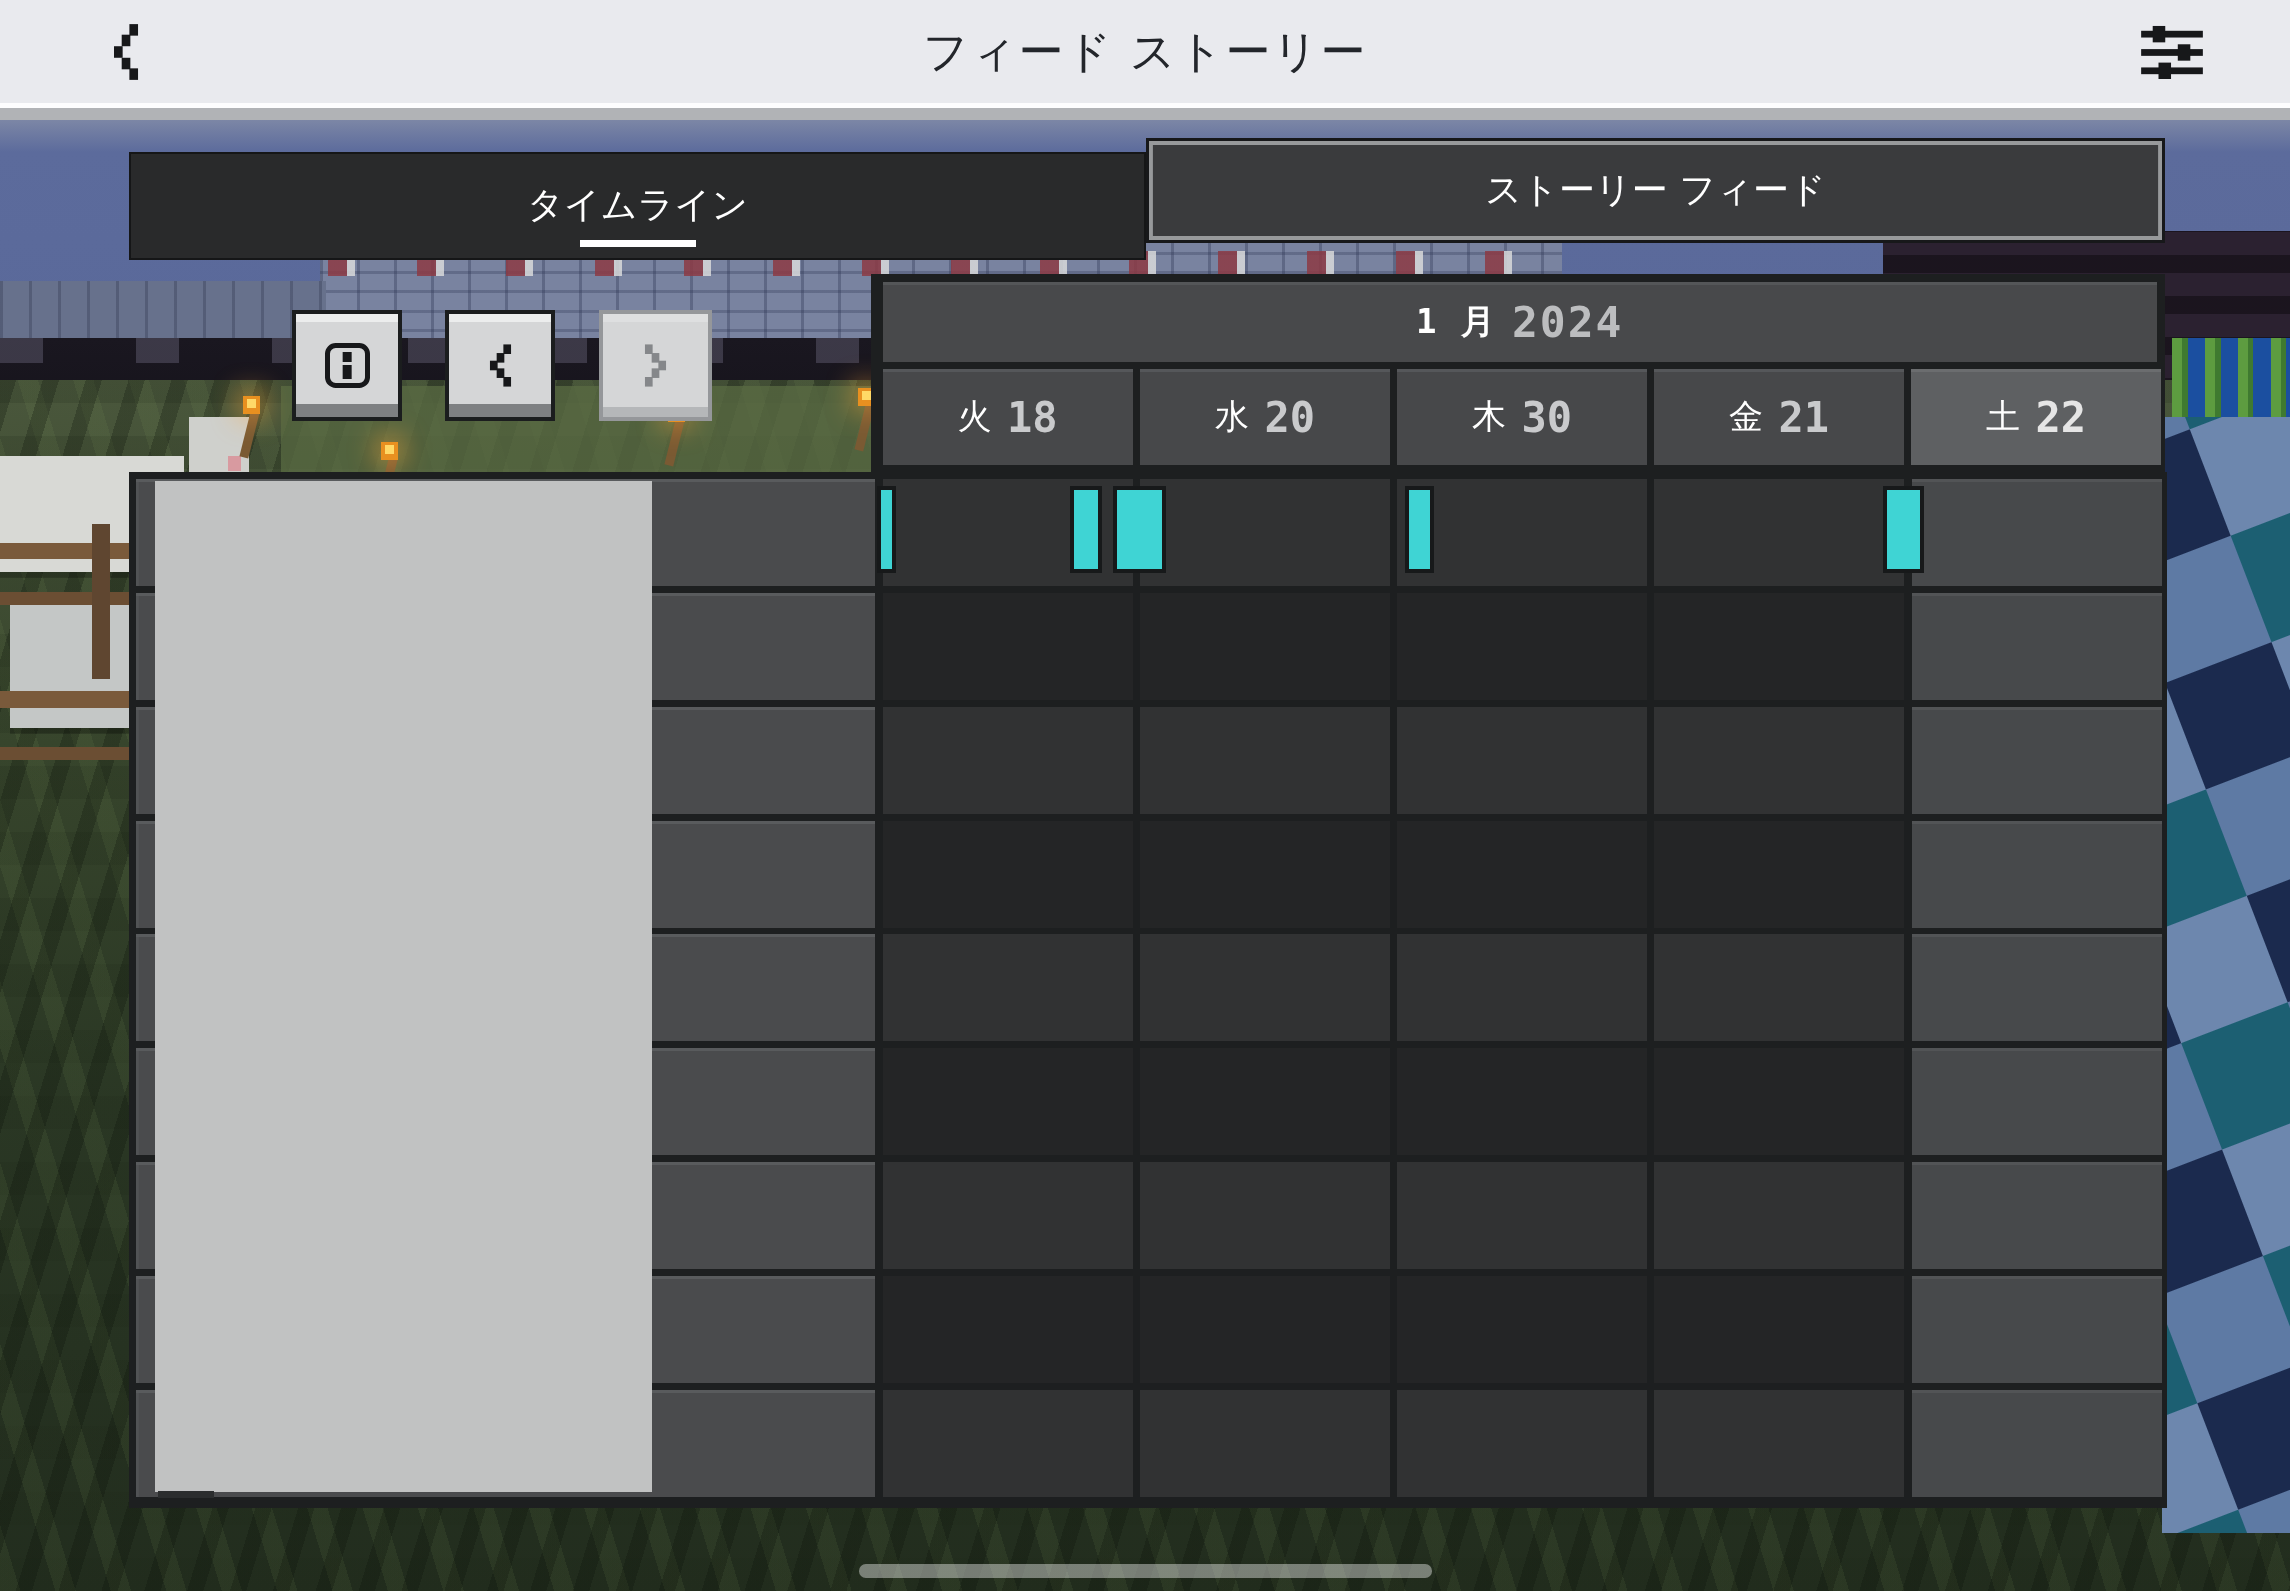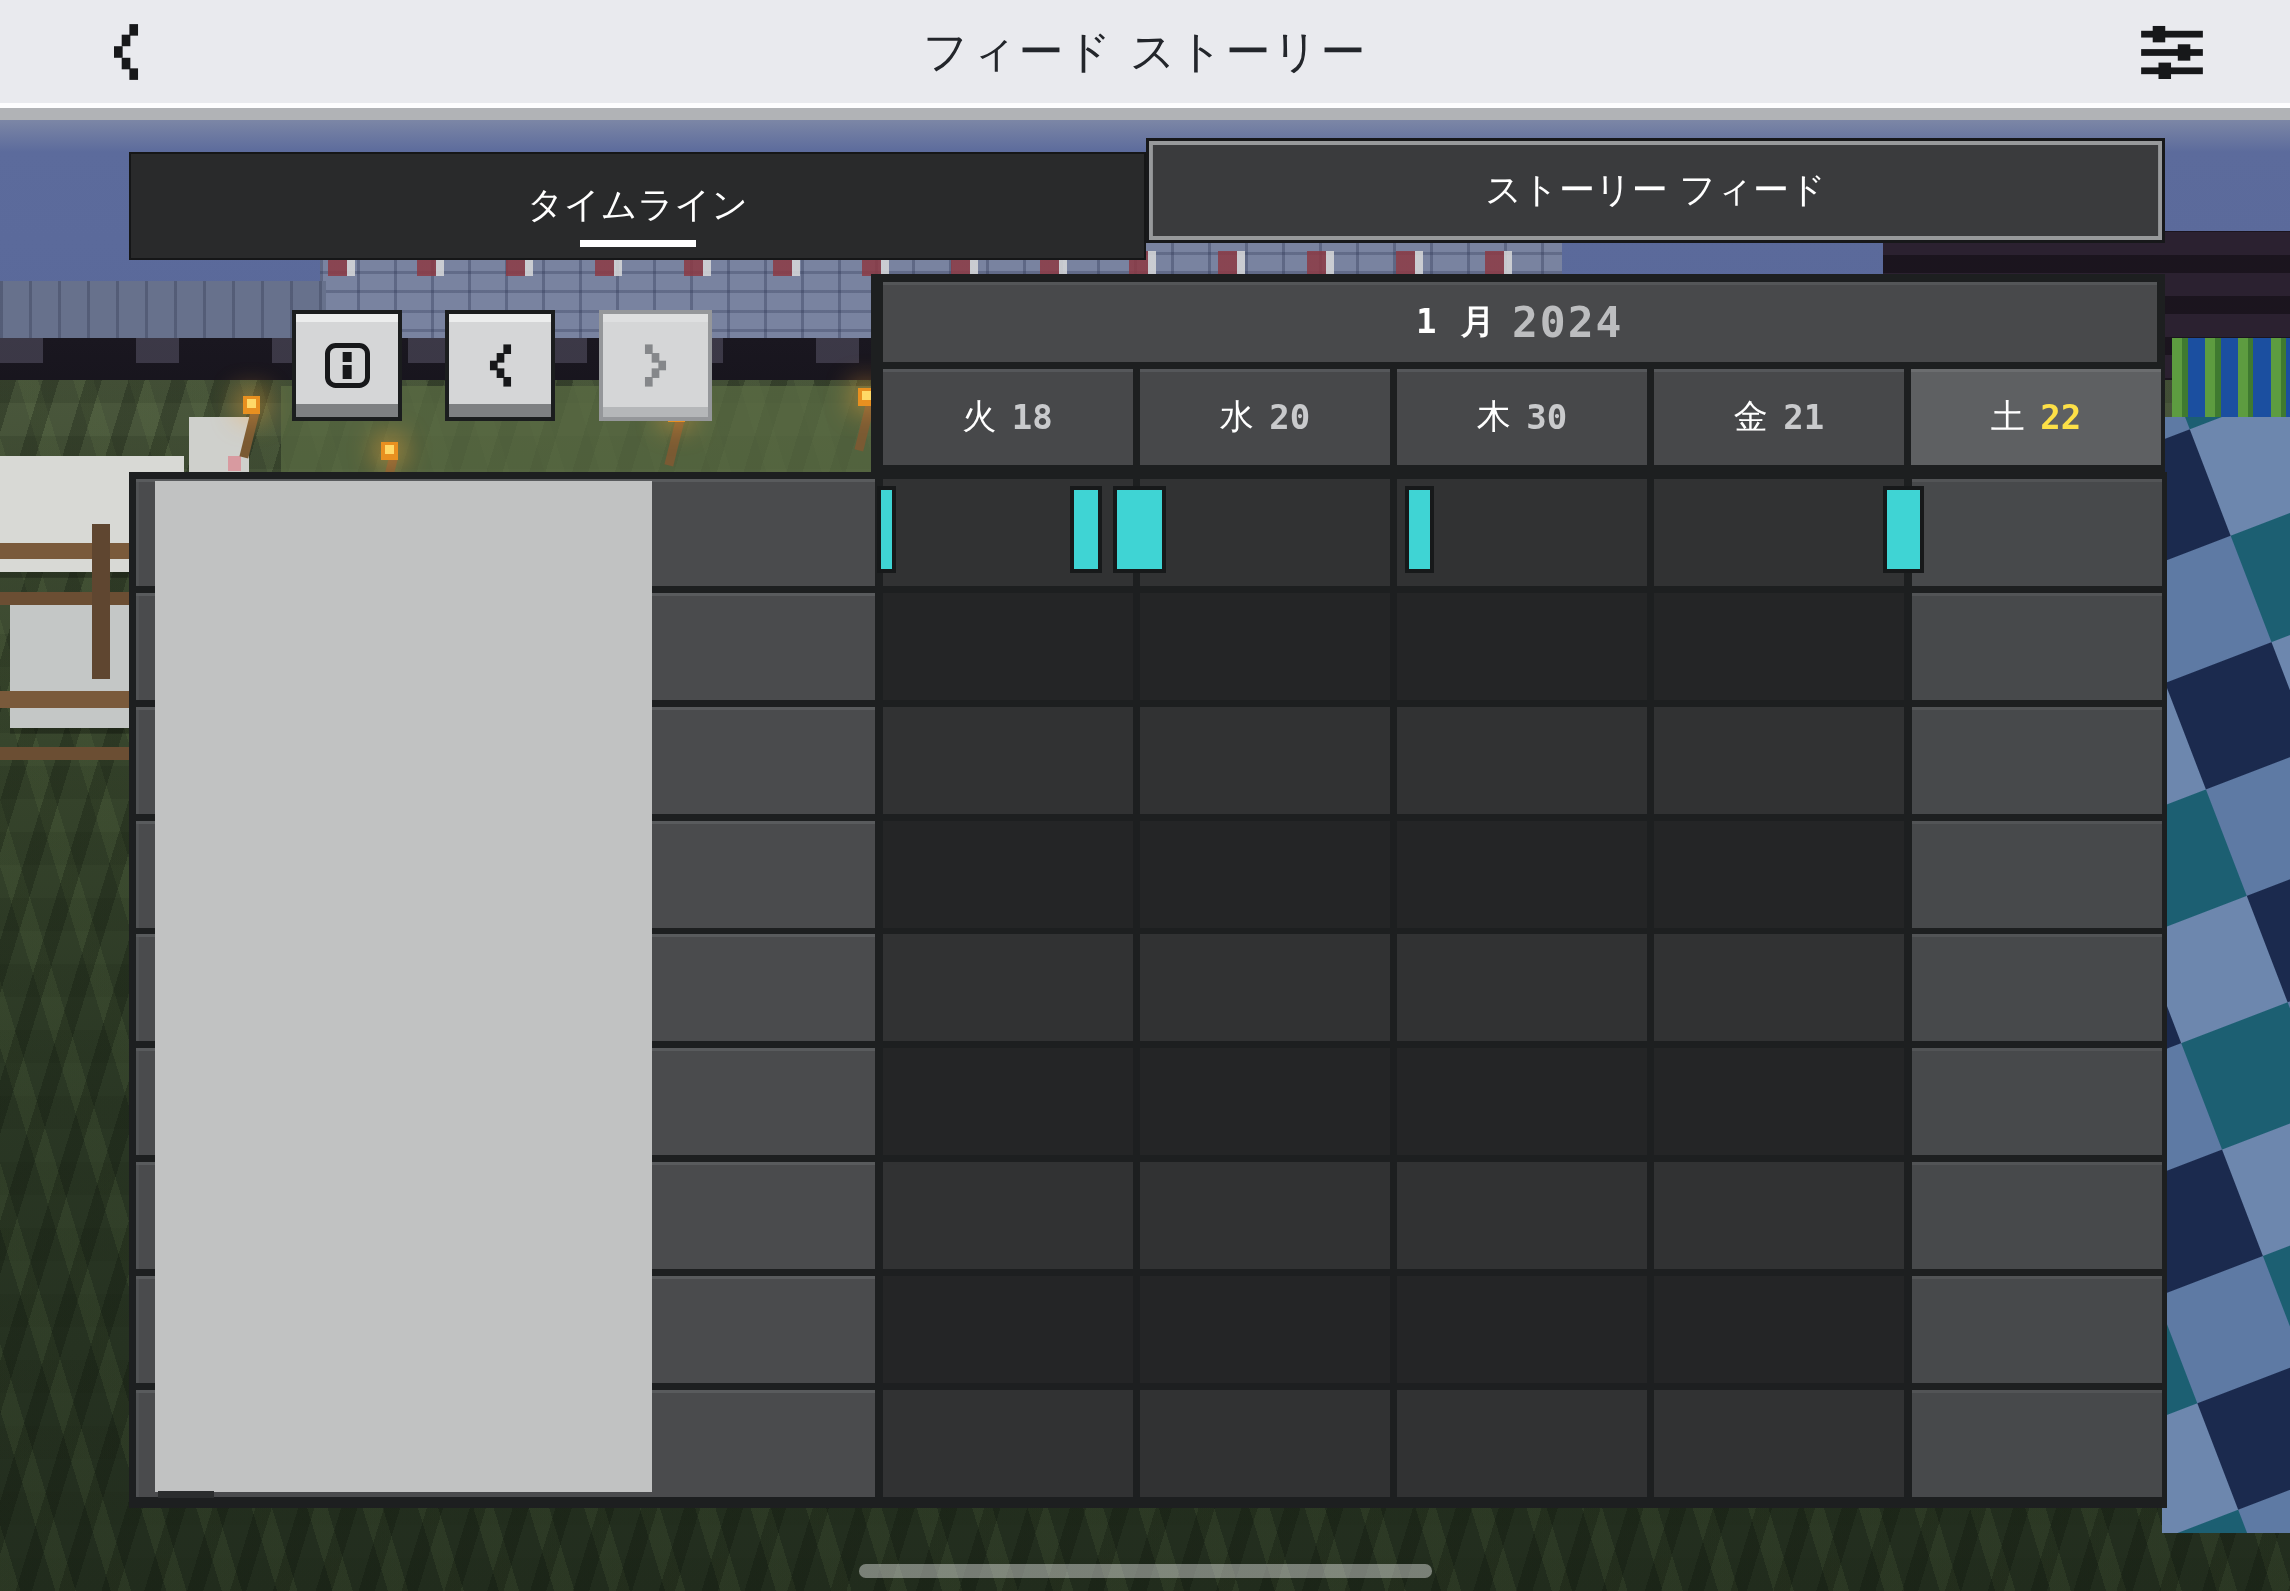--- a/index.html
+++ b/index.html
@@ -88,22 +88,22 @@
   
   .cal-header{left:871px;top:274px;width:1294px;height:198px;background:#1d1f20;z-index:20;}
   .month-cell{position:absolute;left:11.6px;top:7.8px;width:1274px;height:80px;background:#48494b;
        box-shadow:inset 0 2.9px 0 #545658;display:flex;align-items:center;justify-content:center;gap:15.5px;}
   .month-label{font-size:34px;color:#ffffff;font-family:"DejaVu Sans Mono","Liberation Mono",monospace;font-weight:bold;letter-spacing:1.9px;}
   .year-label{font-size:43px;color:#bcbdbf;font-family:"DejaVu Sans Mono","Liberation Mono",monospace;font-weight:bold;letter-spacing:1.9px;}
   .day-header{position:absolute;top:95px;height:96px;width:250px;background:#47484a;box-shadow:inset 0 2.9px 0 #55575a;
        display:flex;align-items:center;justify-content:center;gap:15.5px;}
   .day-header.today{background:#5e6062;box-shadow:inset 0 2.9px 0 #6b6d6f;}
   .wd{font-size:34px;color:#ffffff;}
-  .num{font-size:34px;color:#c9cacc;font-family:"DejaVu Sans Mono","Liberation Mono",monospace;font-weight:bold;}
-  .day-header.today .num{color:#fde047;}
+  .num{font-size:42px;color:#c9cacc;font-family:"DejaVu Sans Mono","Liberation Mono",monospace;font-weight:bold;}
+  .day-header.today .num{color:#e5e5e5;}
 
   
   .grid-frame{left:129px;top:472px;width:2038px;height:1036px;background:#1d1f20;z-index:20;}
   .cell{position:absolute;height:107px;}
   .row-label{left:6.8px;width:739px;background:#4a4b4d;box-shadow:inset 0 2.9px 0 #595b5d,inset 2.9px 0 0 #515355;}
   .day-cell{width:250px;}
   .day-cell.light{background:#313233;}
   .day-cell.dark{background:#242526;}
   .day-cell.todaycol{background:#47494b;box-shadow:inset 0 2.9px 0 #525456;}
   .marker{position:absolute;top:13.6px;height:87px;border:4.9px solid #17191a;background:#3fd4d4;box-sizing:border-box;cursor:pointer;}

